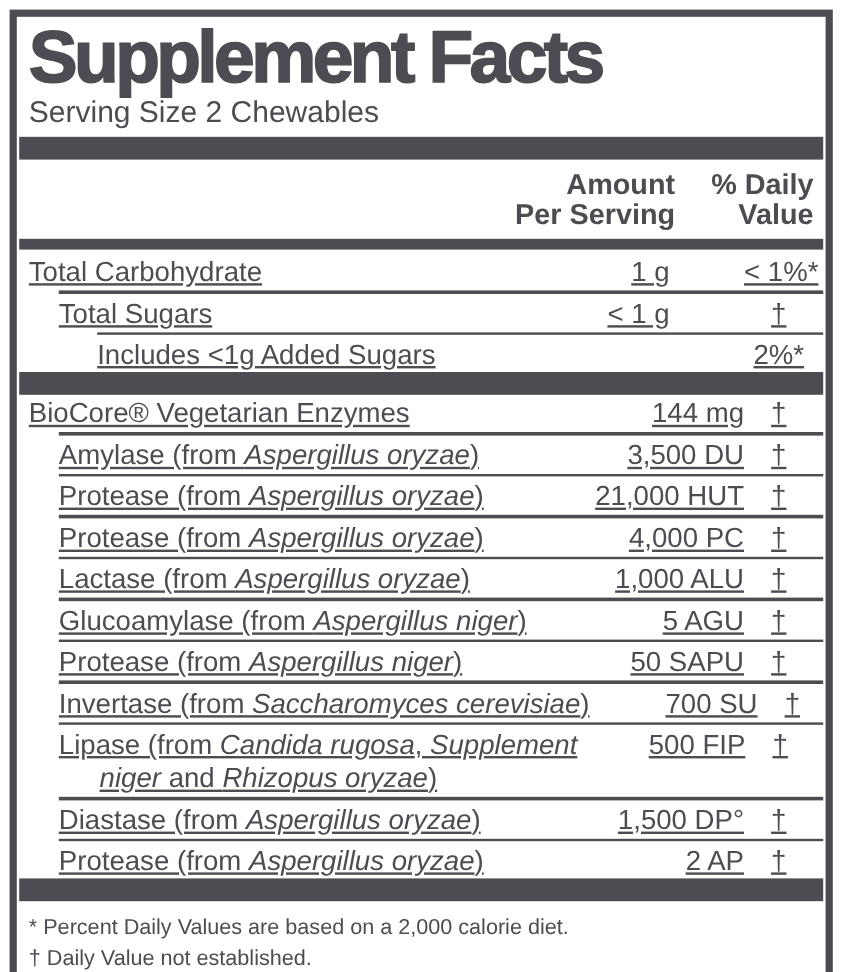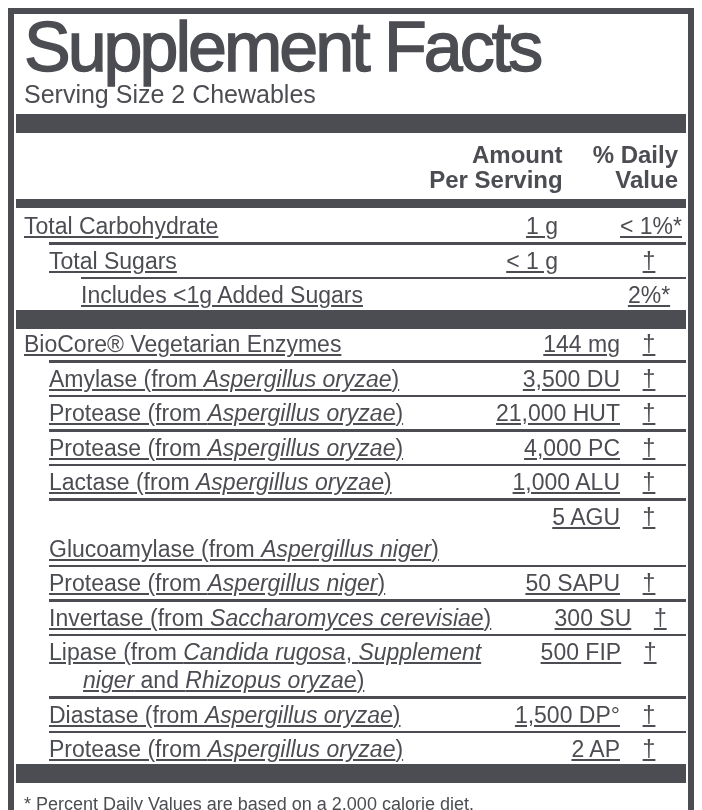--- a/index.html
+++ b/index.html
@@ -8,21 +8,21 @@
     font-family:"Liberation Sans",sans-serif;color:#4c4d52;
     -webkit-font-smoothing:antialiased;
   }
   .label-box{
     margin:8px 8px 0 8px;
     border:6px solid #4c4d52;
     padding:2px 10px 6px 10px;
     background:#ffffff;
   }
   .title{
-    font-size:70px;line-height:58px;font-weight:normal;
+    font-size:61px;line-height:58px;font-weight:bold;
     letter-spacing:-3px;margin:2px 0 0 0;
     -webkit-text-stroke:1.4px #4c4d52;
     white-space:nowrap;
   }
   .serving-line{
     display:flex;justify-content:space-between;align-items:baseline;
     font-size:25px;line-height:28px;margin:4px 0 6px 0;
   }
   .bar{height:19px;background:#4c4d52;margin:0 -8px;}
   .col-header{
@@ -112,34 +112,34 @@
         <div class="dv">†</div>
       </div>
       <div class="rule" style="margin-left: 25px;"></div>
       <div class="row">
         <div class="name" style="padding-left: 59px; text-indent: -34px;"><span>Lactase (from </span><i>Aspergillus oryzae</i><span>)</span></div>
         <div class="amt">1,000 ALU</div>
         <div class="dv">†</div>
       </div>
       <div class="rule" style="margin-left: 25px;"></div>
       <div class="row">
-        <div class="name" style="padding-left: 59px; text-indent: -34px; margin-top: 32px;"><span>Glucoamylase (from </span><i>Aspergillus niger</i><span>)</span></div>
+        <div class="name" style="padding-left: 59px; text-indent: -34px;"><span>Glucoamylase (from </span><i>Aspergillus niger</i><span>)</span></div>
         <div class="amt">5 AGU</div>
         <div class="dv">†</div>
       </div>
       <div class="rule" style="margin-left: 25px;"></div>
       <div class="row">
         <div class="name" style="padding-left: 59px; text-indent: -34px;"><span>Protease (from </span><i>Aspergillus niger</i><span>)</span></div>
         <div class="amt">50 SAPU</div>
         <div class="dv">†</div>
       </div>
       <div class="rule" style="margin-left: 25px;"></div>
       <div class="row">
         <div class="name" style="padding-left: 59px; text-indent: -34px;"><span>Invertase (from </span><i>Saccharomyces cerevisiae</i><span>)</span></div>
-        <div class="amt">300 SU</div>
+        <div class="amt">700 SU</div>
         <div class="dv">†</div>
       </div>
       <div class="rule" style="margin-left: 25px;"></div>
       <div class="row">
         <div class="name" style="padding-left: 59px; text-indent: -34px;"><span>Lipase (from </span><i>Candida rugosa</i><span>, </span><i>Supplement</i><br><i>niger</i><span> and </span><i>Rhizopus oryzae</i><span>)</span></div>
         <div class="amt">500 FIP</div>
         <div class="dv">†</div>
       </div>
       <div class="rule" style="margin-left: 25px;"></div>
       <div class="row">

